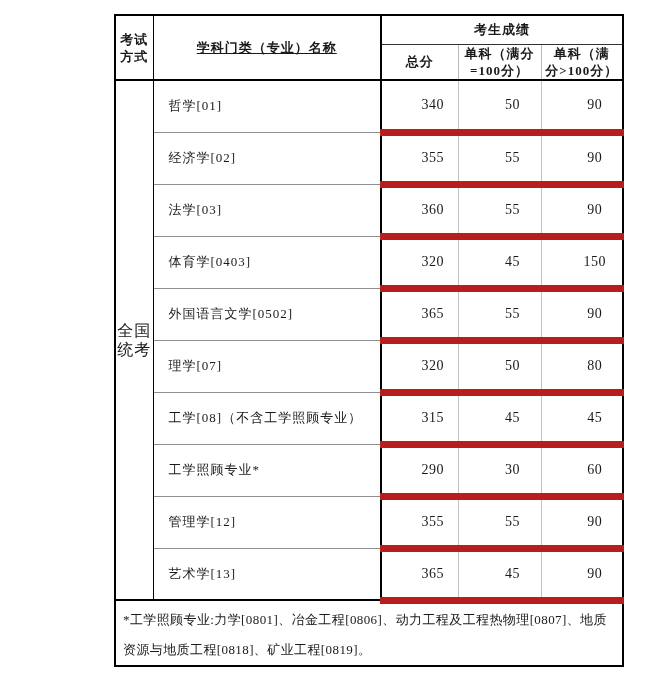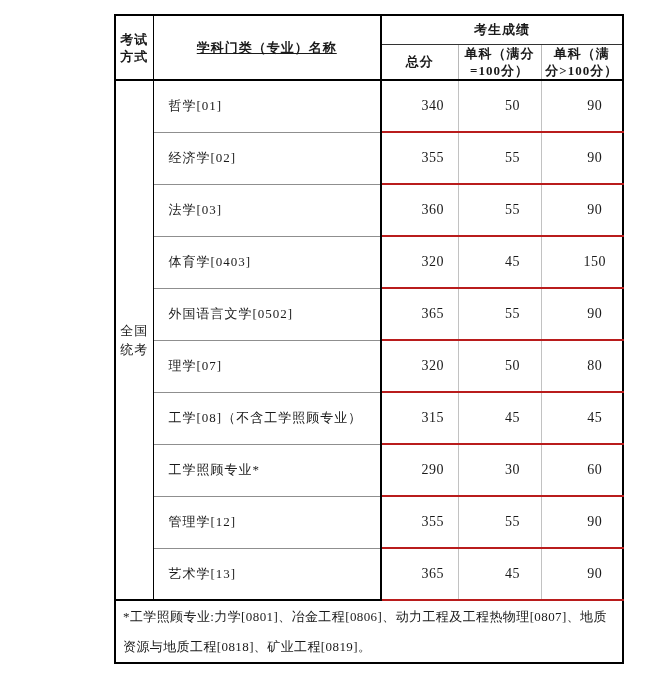--- a/index.html
+++ b/index.html
@@ -61,31 +61,31 @@
     white-space: pre-line;
   }
   th.c-total, th.c-s100 {
     border-right: 1px solid #b8b8b8;
   }
 
   
   td.exam-val {
     border-right: 1px solid #000000;
     line-height: 19px;
-    font-size: 13px;
+    font-size: 16px;
     text-align: center;
   }
   td.name {
     border-right: 2px solid #000000;
     border-bottom: 1px solid #8f8f8f;
     text-align: left;
     padding-left: 15px;
   }
   td.num {
-    border-bottom: 2px solid #b91c1c;
+    border-bottom: 7px solid #b91c1c;
     font-size: 14px;
     letter-spacing: 0.5px;
     padding-left: 26px;
   }
   td.num.mid {
     border-right: 1px solid #c2c2c2;
   }
   tr.body-row:last-of-type td { border-bottom: none; }
 
   

